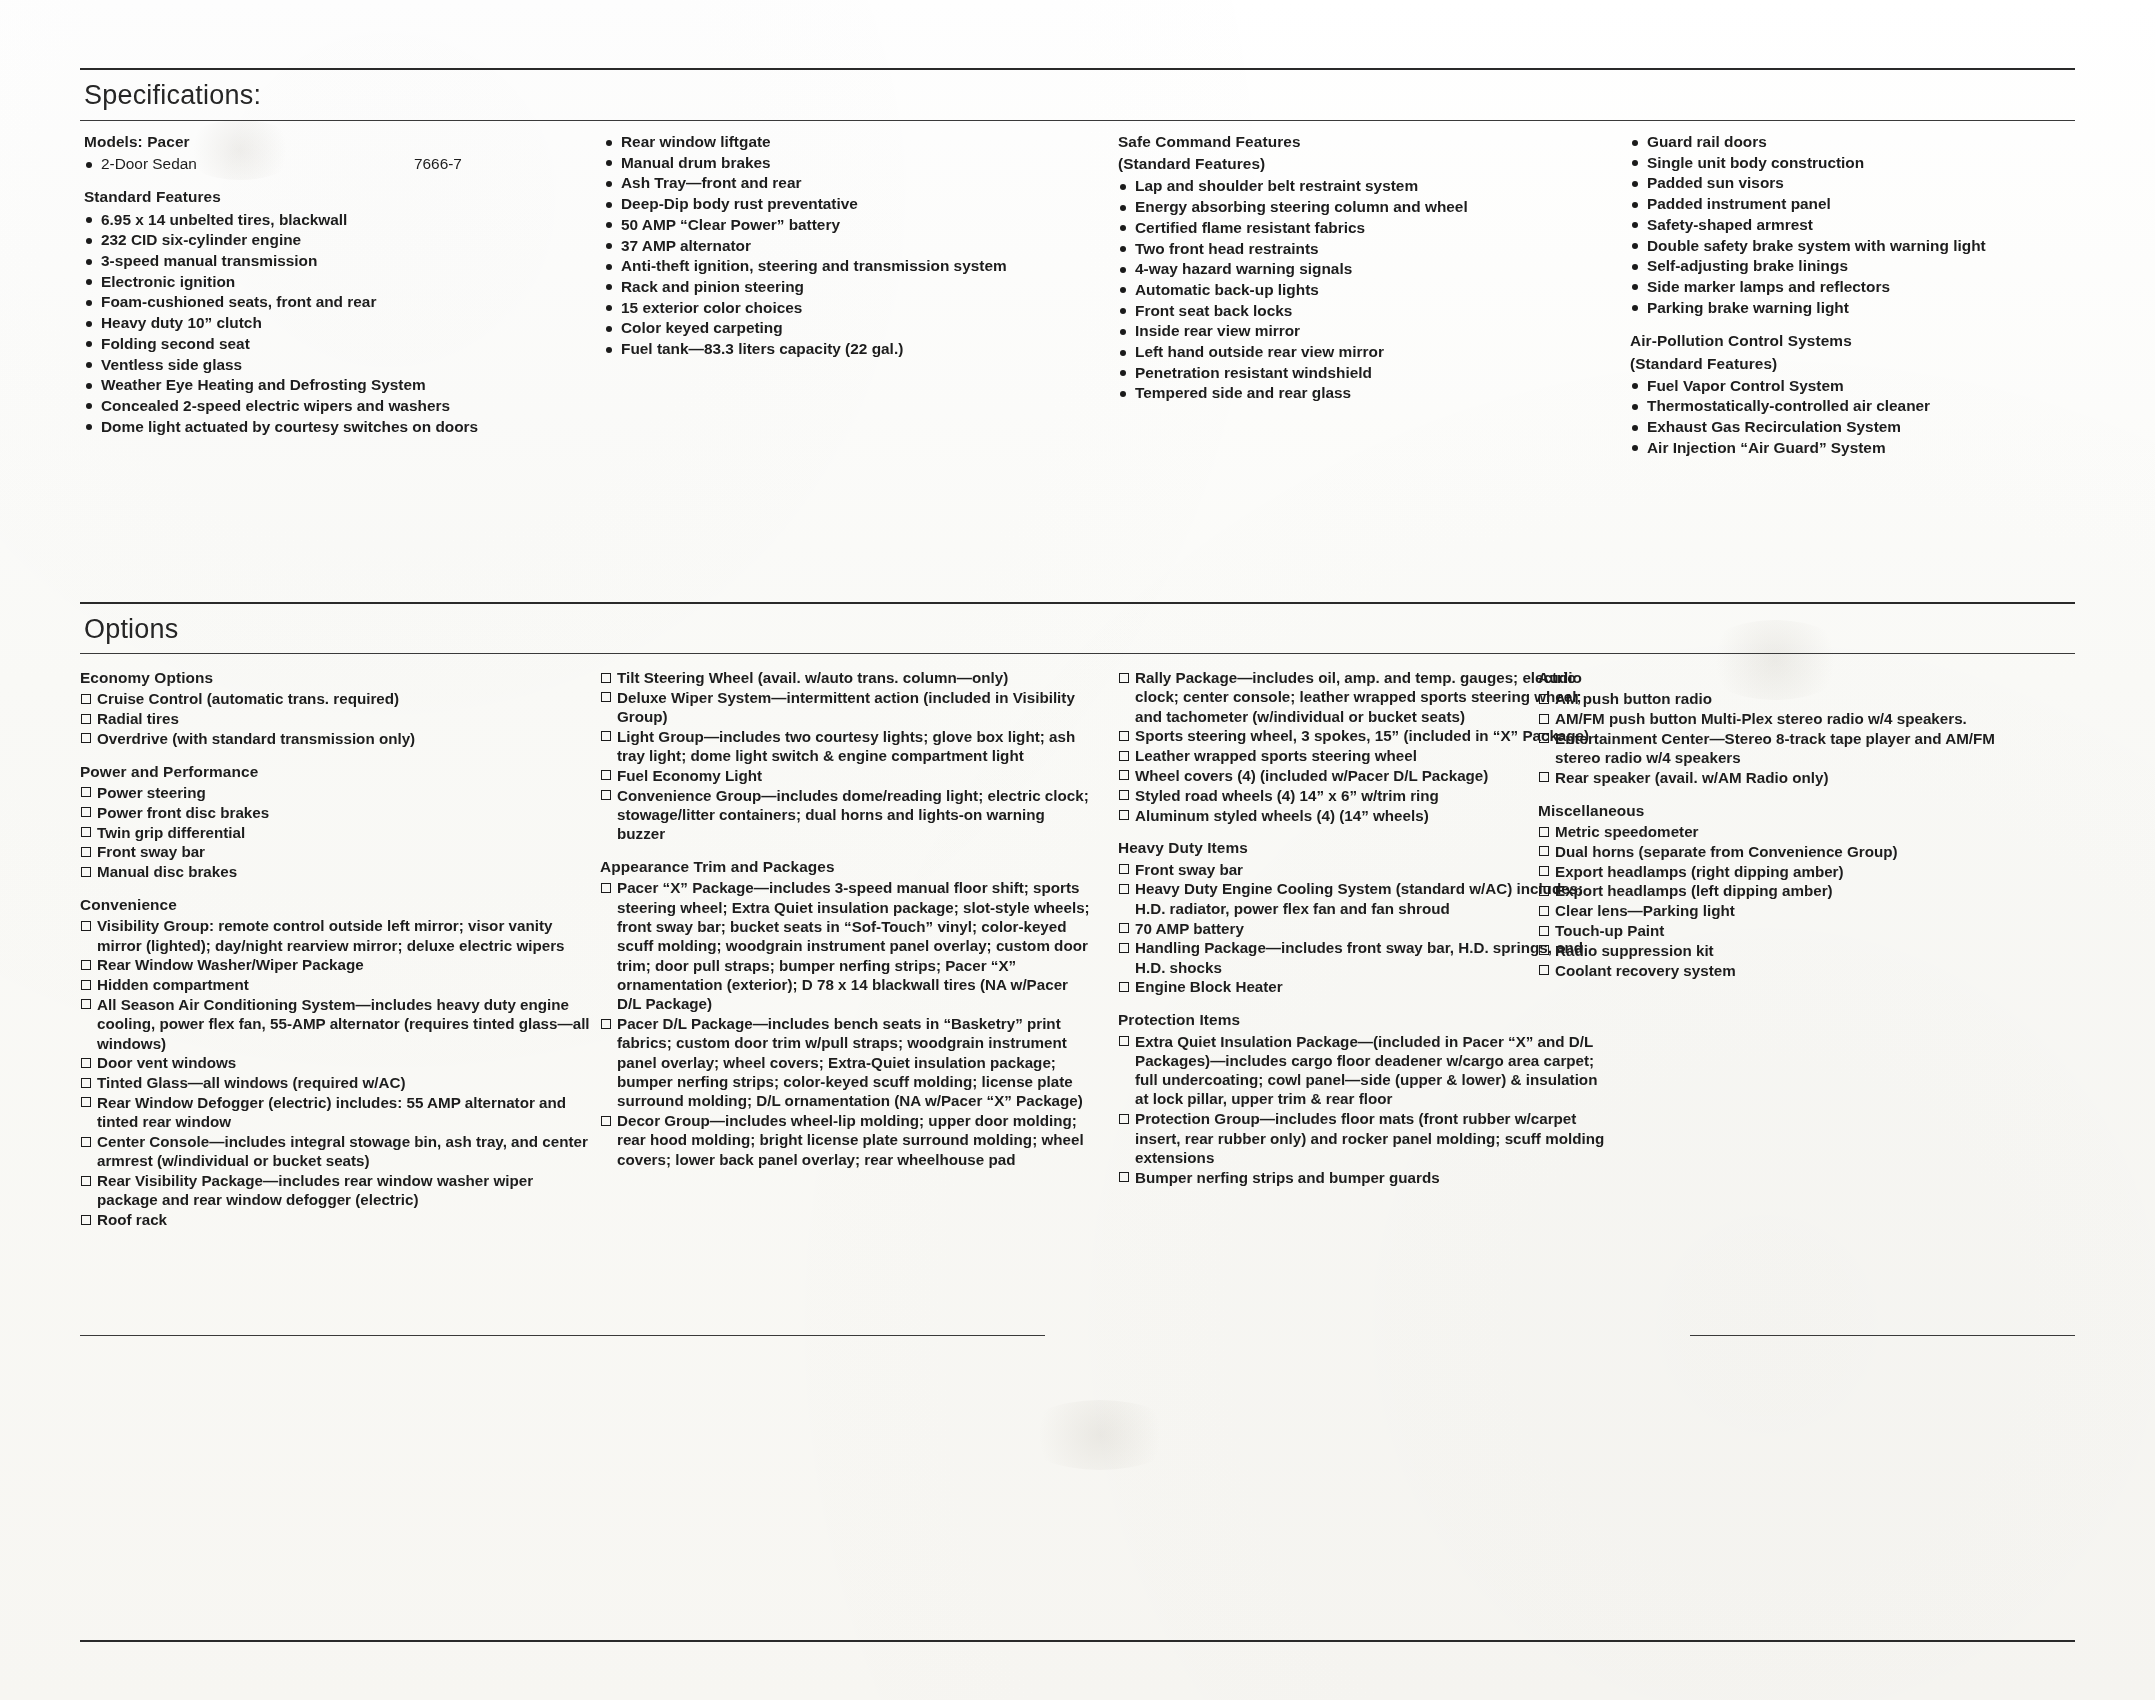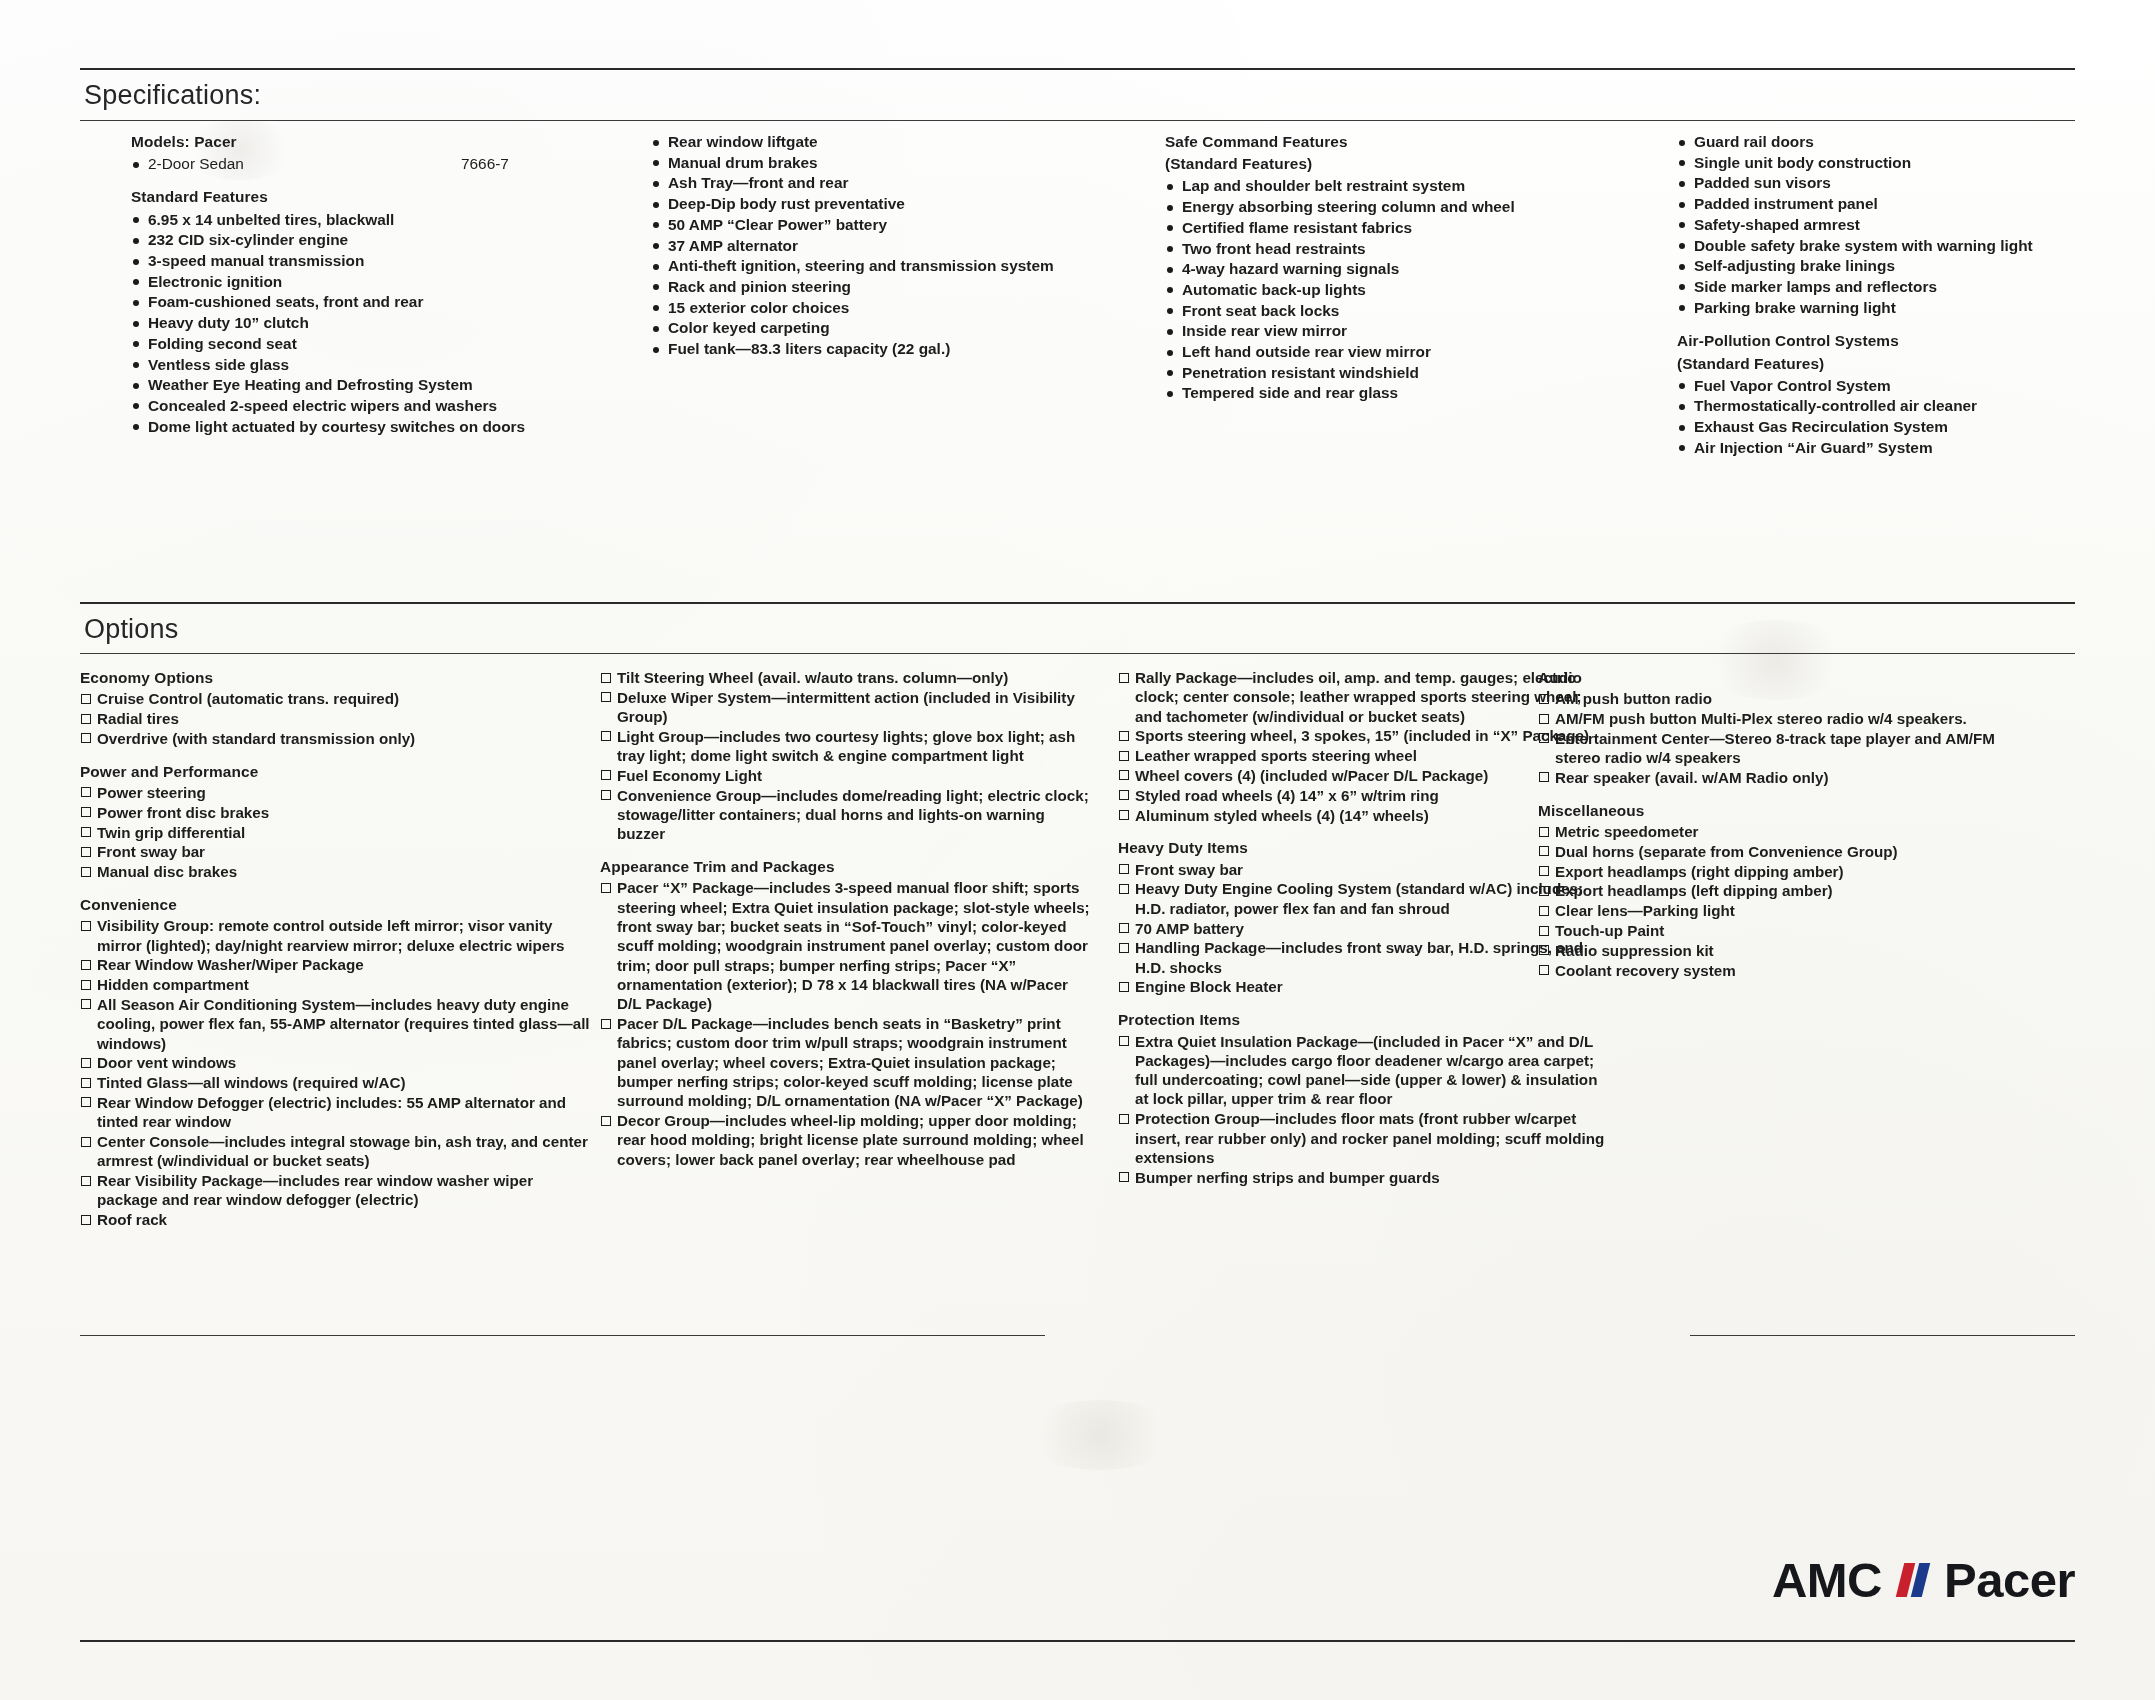--- a/index.html
+++ b/index.html
@@ -48,21 +48,21 @@
     letter-spacing: 0.2px;
     color: #262626;
   }
 
   .col {
     position: absolute;
     font-size: 15.2px;
     line-height: 19.3px;
     color: #1d1d1d;
   }
-  .col.spec { font-size: 15.4px; line-height: 20.2px; margin-left: 47px; }
+  .col.spec { font-size: 15.4px; line-height: 20.2px; }
 
   .grp-head {
     font-weight: bold;
     margin: 0 0 2px 0;
     font-size: 15.4px;
     letter-spacing: 0.1px;
   }
   .grp-space { height: 13px; }
 
   ul.bul, ul.box {
@@ -356,23 +356,15 @@
       <li>Clear lens—Parking light</li>
       <li>Touch-up Paint</li>
       <li>Radio suppression kit</li>
       <li>Coolant recovery system</li>
     </ul>
   </div>
 
   <div class="rule thin" style="top:1335px; left:80px; right:1110px;"></div>
   <div class="rule thin" style="top:1335px; left:1690px; right:80px;"></div>
 
-  <div class="logo">
-    <span class="amc">AMC</span>
-    <span class="bars">
-        <i class="red"></i>
-        <i class="blue"></i>
-      </span>
-    <span class="pacer">Pacer</span>
-  </div>
 
   <div class="rule" style="top:1640px;"></div>
 </div>
 
 </body></html>

